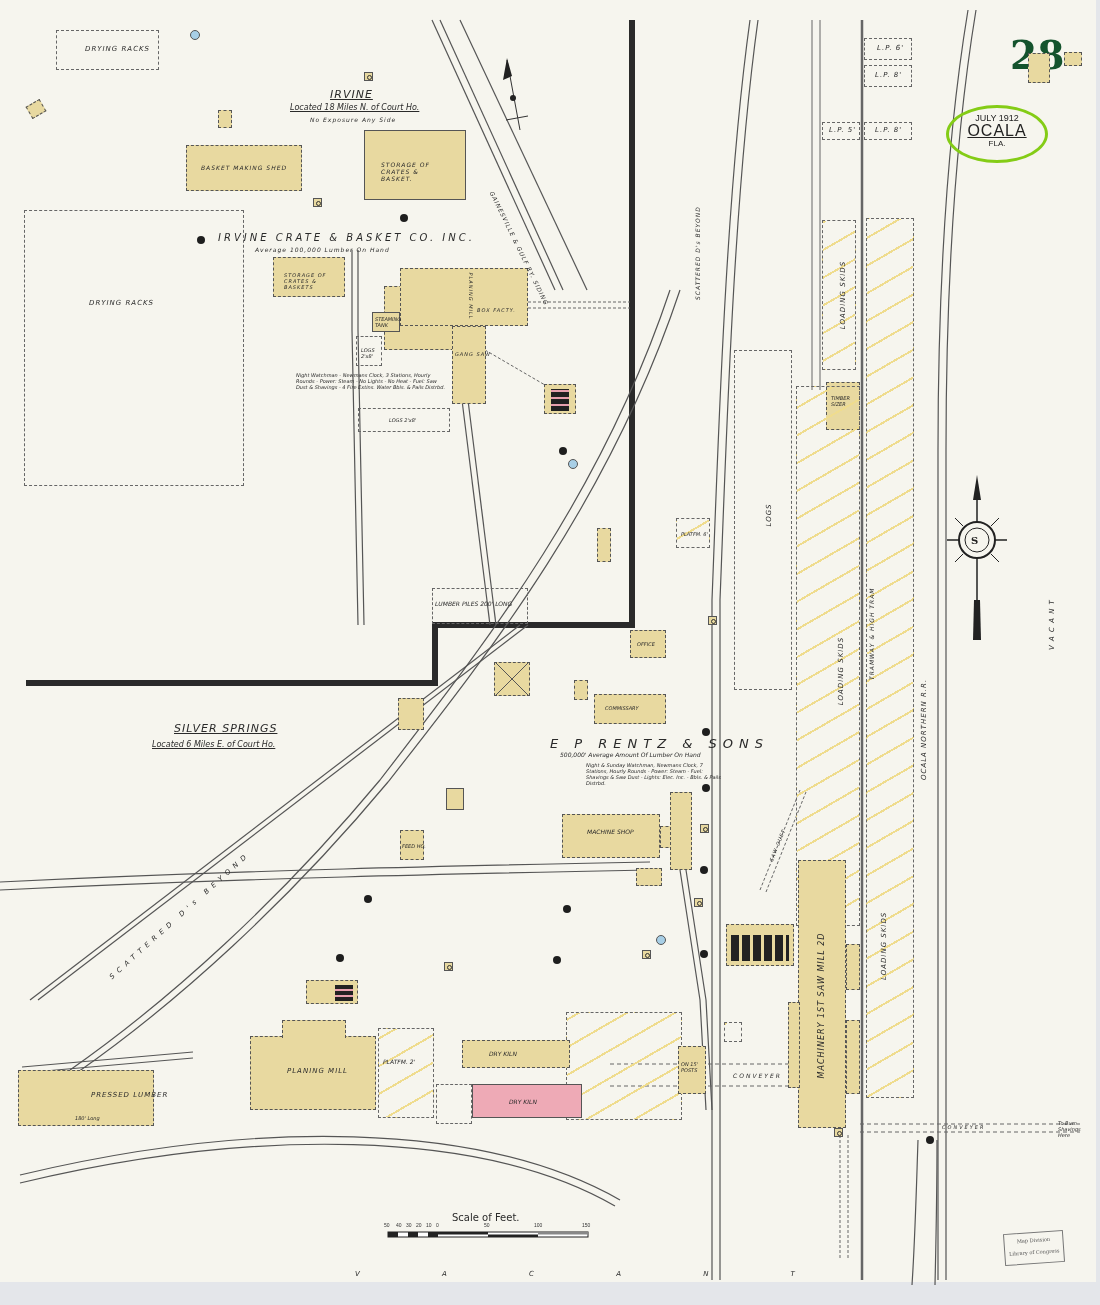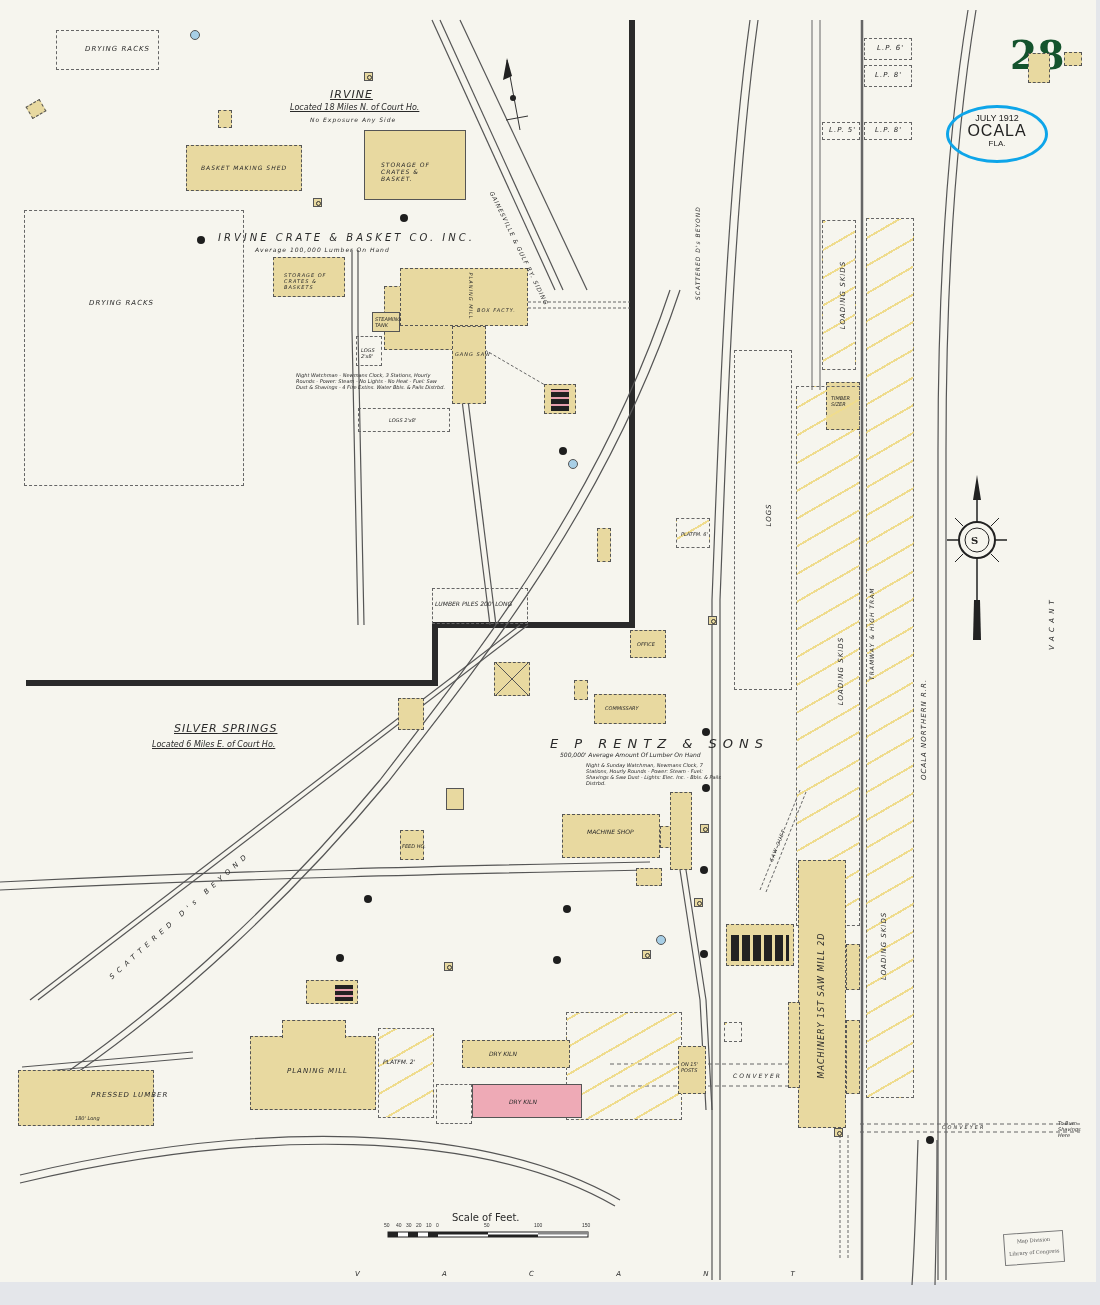--- a/index.html
+++ b/index.html
@@ -102,23 +102,23 @@
       <rect x="0" y="0" width="10" height="5" fill="#222"></rect>
       <rect x="20" y="0" width="10" height="5" fill="#222"></rect>
       <rect x="40" y="0" width="10" height="5" fill="#222"></rect>
       <rect x="50" y="0" width="50" height="2.5" fill="#222"></rect>
       <rect x="100" y="2.5" width="50" height="2.5" fill="#222"></rect>
       <rect x="150" y="0" width="50" height="2.5" fill="#888"></rect>
     </g>
   </svg>
 
   <div class="title" style="left:1010px;top:32px;font-size:39px;color:#14532d;">28</div>
-  <div style="position:absolute;left:946px;top:105px;width:96px;height:52px;border:3px solid #0ea5e9;border-radius:50%;text-align:center;">
+  <div style="position:absolute;left:946px;top:105px;width:96px;height:52px;border:3px solid #84cc16;border-radius:50%;text-align:center;">
     <div style="font-size:9px;margin-top:5px;color:#222;">JULY 1912</div>
-    <div style="font-size:16px;line-height:16px;color:#222;letter-spacing:1px;">OCALA</div>
+    <div style="font-size:16px;line-height:16px;color:#222;letter-spacing:1px;text-decoration:underline;">OCALA</div>
     <div style="font-size:8px;color:#222;">FLA.</div>
   </div>
   <div class="bld" style="left:1028px;top:53px;width:22px;height:30px;"></div>
   <div class="bld" style="left:1064px;top:52px;width:18px;height:14px;"></div>
 
   <div class="yard" style="left:864px;top:38px;width:48px;height:22px;">
       <span class="lbl small" style="left:12px;top:5px;">L.P. 6'</span>
     </div>
   <div class="yard" style="left:864px;top:65px;width:48px;height:22px;">
       <span class="lbl small" style="left:10px;top:5px;">L.P. 8'</span>

